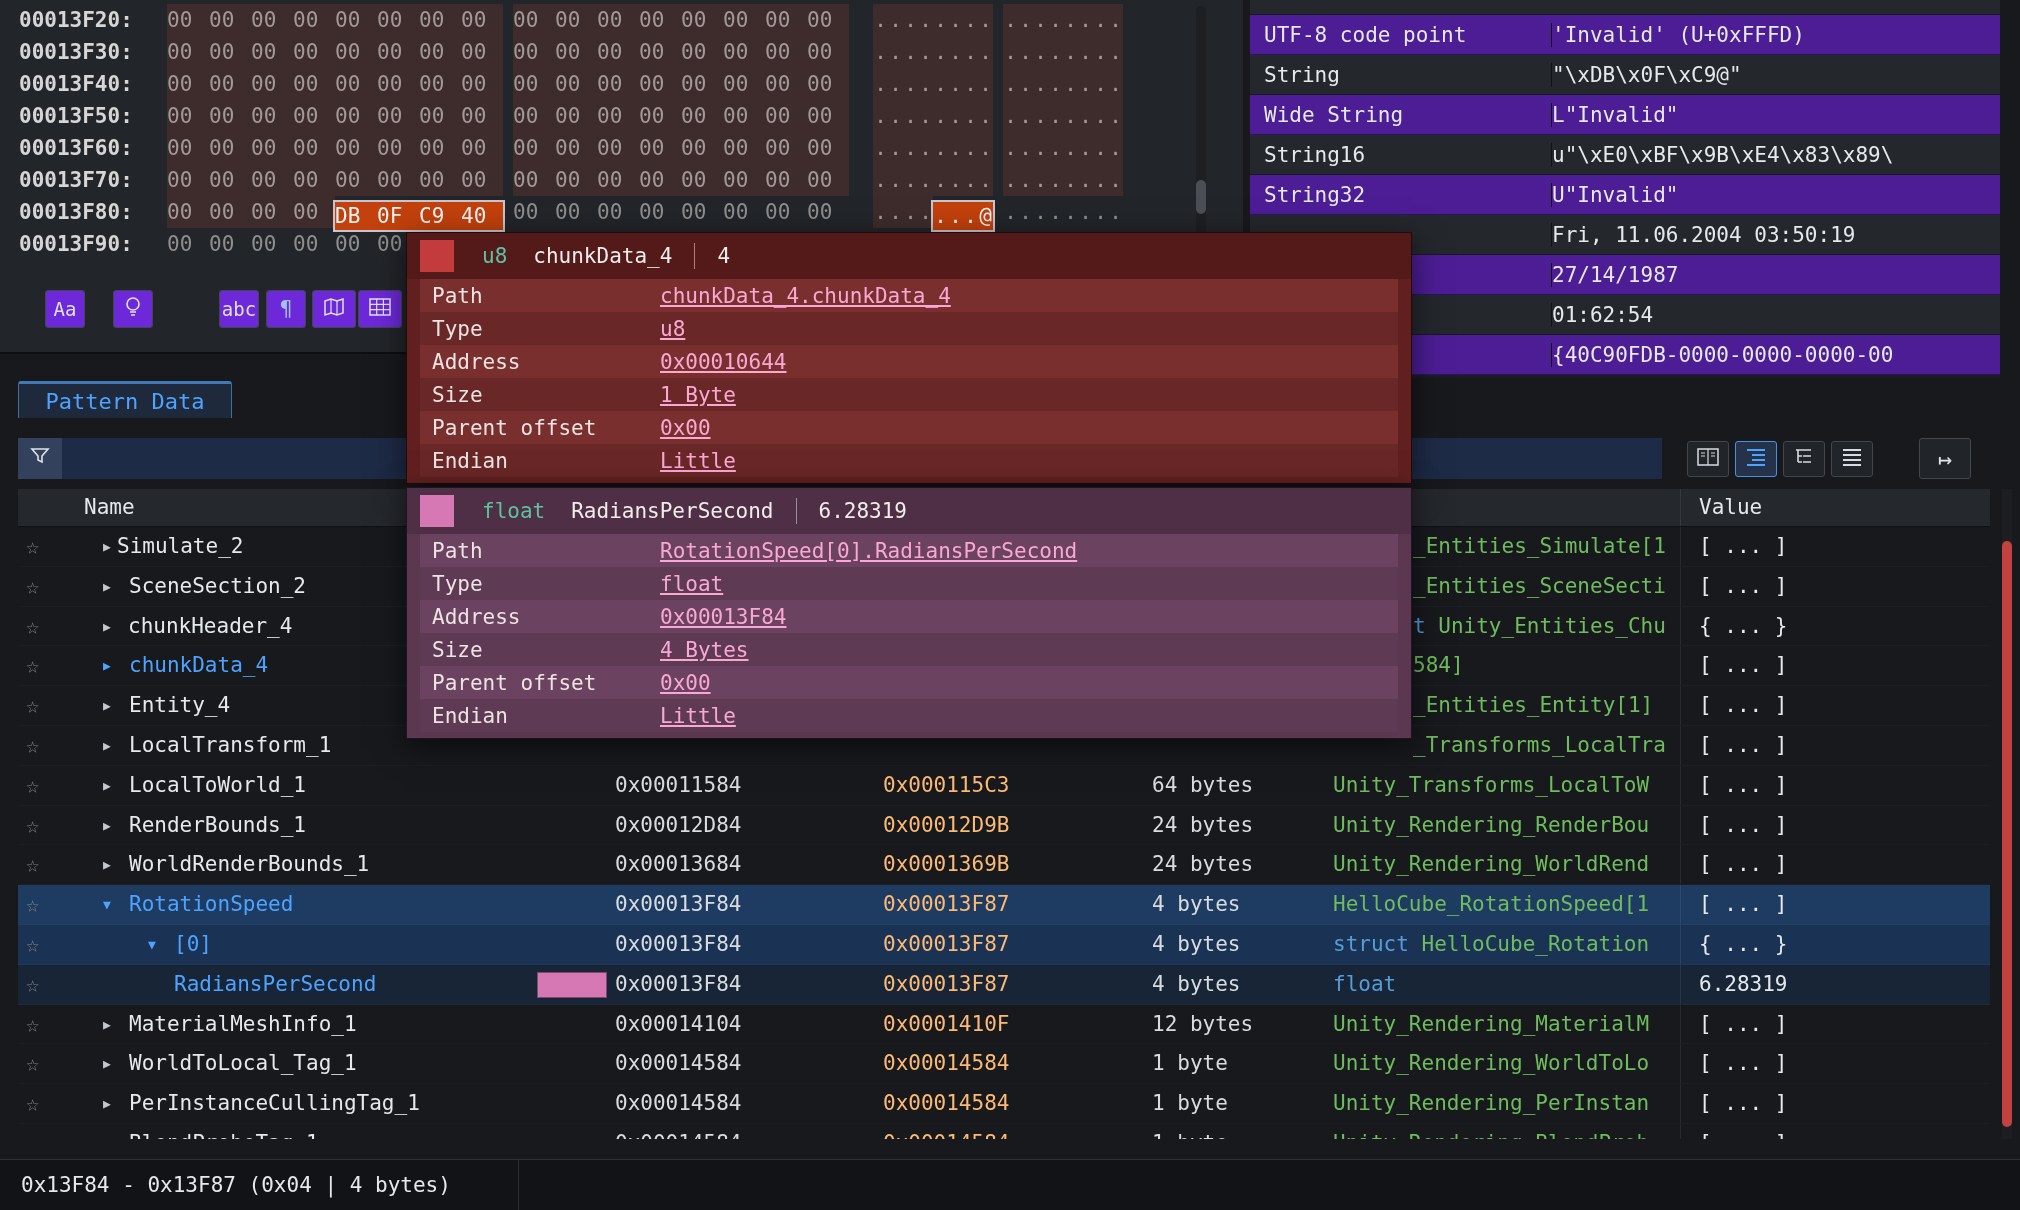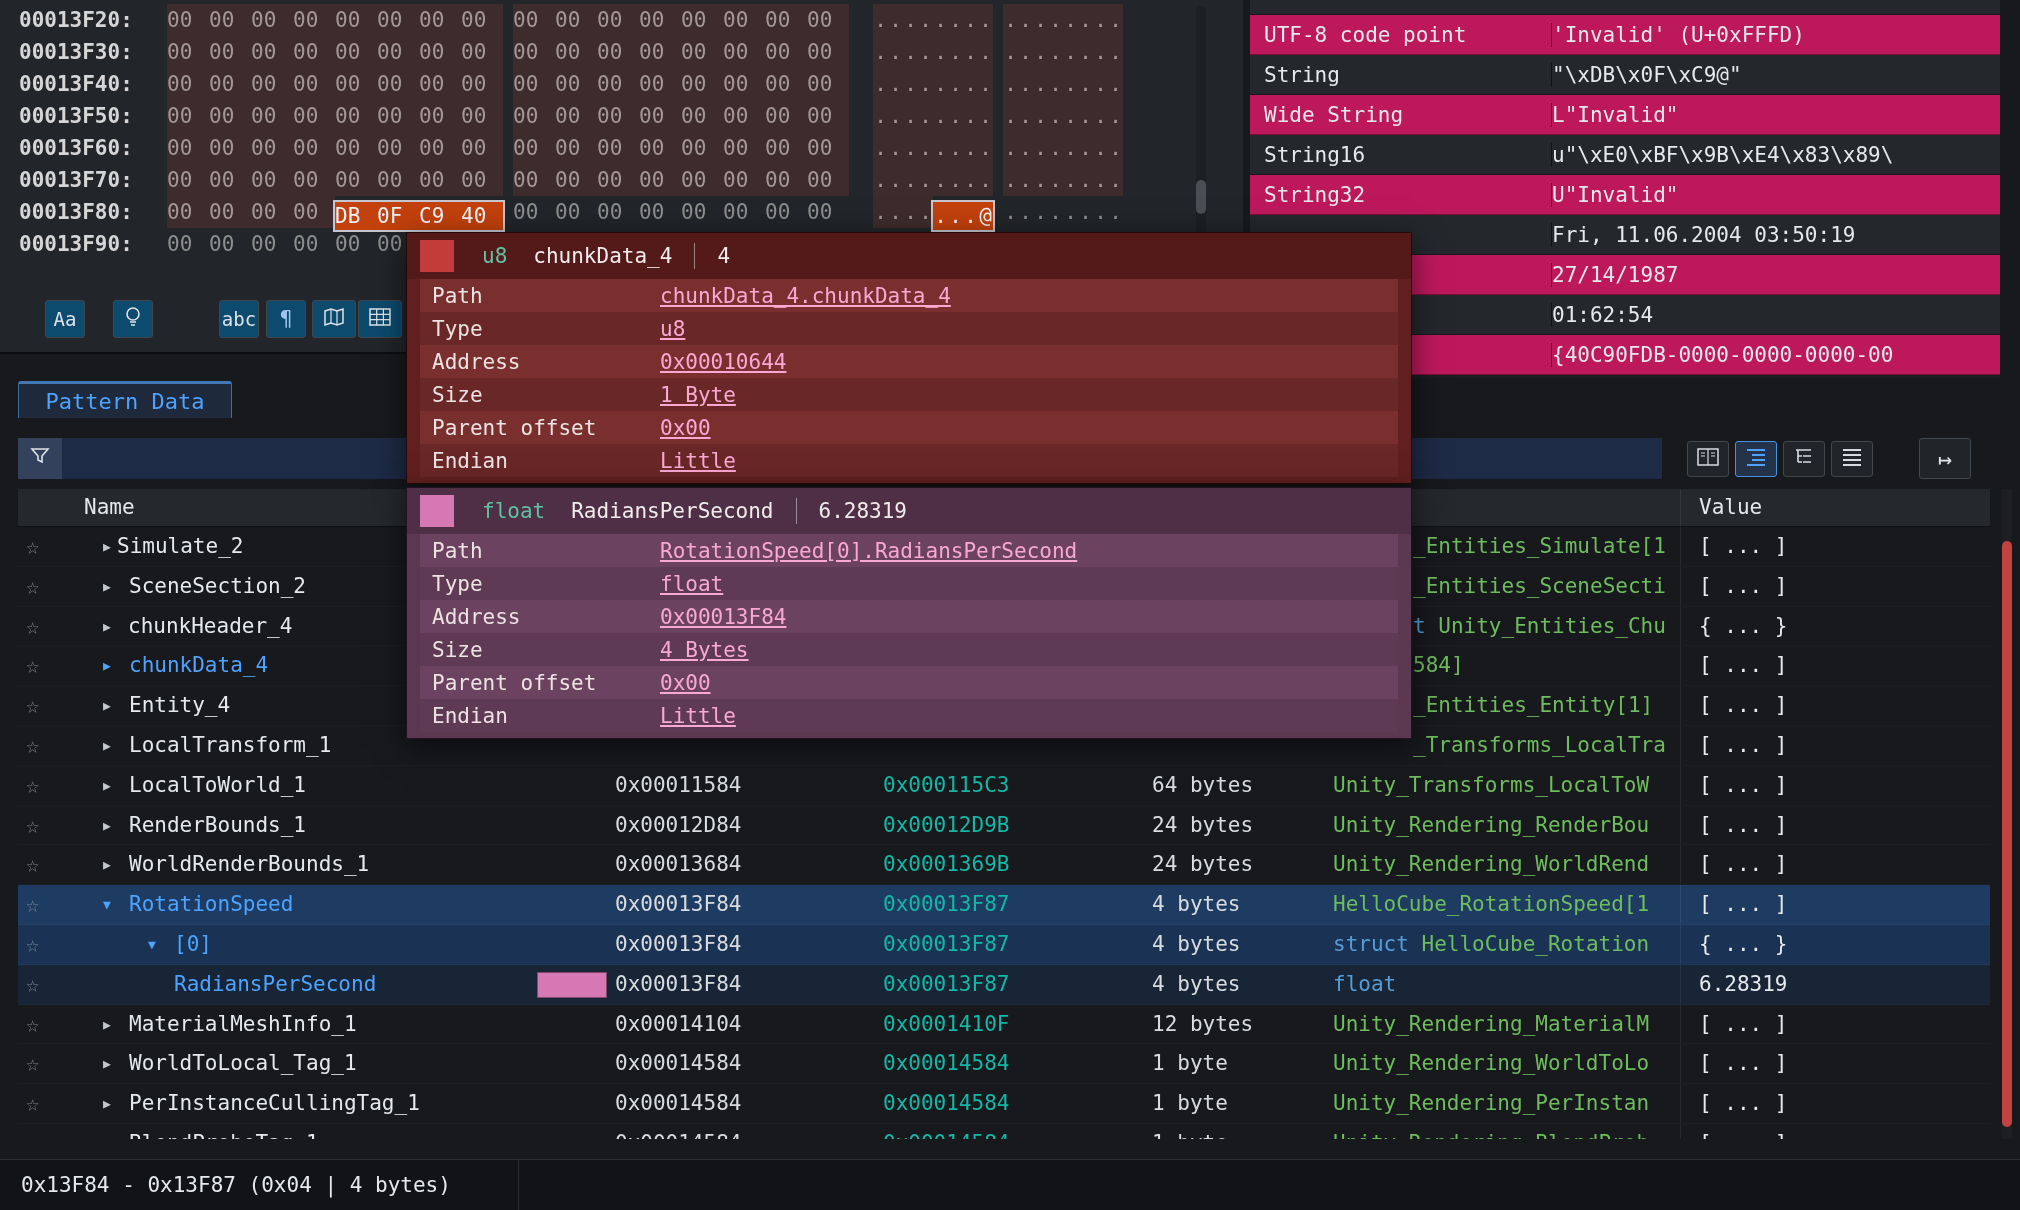--- a/index.html
+++ b/index.html
@@ -17,28 +17,28 @@
   .pair.hl{background:#3e2c2c;color:#a39797;}
   .pair.sp{color:#f3f3f6;}
   .selbox{display:inline-block;border:2px solid #c6c6cf;background:#c2410c;height:28px;line-height:28px;vertical-align:top;margin:4px -2px;}
   .ascii{display:inline-block;margin-left:24px;}
   .achar{display:inline-block;width:15px;text-align:center;color:#8e8e8e;}
   .achar.g8{margin-left:10px;}
   .achar.hl{background:#3e2c2c;color:#a39797;}
   .achar.sp{color:#f3f3f6;}
   .hex-track{position:absolute;left:1196px;top:6px;width:10px;height:258px;background:#1d1f23;border-radius:5px;}
   .hex-thumb{position:absolute;left:1196px;top:180px;width:10px;height:34px;background:#4b4f55;border-radius:5px;}
-  .hxbtn{position:absolute;top:300px;height:38px;background:#0c4a6e;border:1px solid #42464d;border-radius:3px;
+  .hxbtn{position:absolute;top:290px;height:38px;background:#6d28d9;border:1px solid #42464d;border-radius:3px;
          color:#dfe3e8;display:flex;align-items:center;justify-content:center;font-size:19px;box-sizing:border-box;cursor:pointer;}
   .hxbtn.pilcrow{color:#9fc3ee;font-size:21px;}
 
   
   .inspector{position:absolute;left:1250px;top:0;width:750px;height:378px;background:#1a1d21;overflow:hidden;}
   .irows{margin-top:-25px;}
-  .irow{height:40px;display:flex;align-items:center;border-bottom:1px solid rgba(0,0,0,0.35);background:#be185d;box-sizing:border-box;}
+  .irow{height:40px;display:flex;align-items:center;border-bottom:1px solid rgba(0,0,0,0.35);background:#4c1d95;box-sizing:border-box;}
   .irow.alt{background:#24272c;}
   .ilabel{width:287px;padding-left:14px;overflow:hidden;white-space:nowrap;flex:none;}
   .ival{flex:1;border-left:1px solid #101214;white-space:nowrap;overflow:hidden;}
 
   
   .tab{position:absolute;left:18px;top:381px;width:214px;height:37px;background:#1e2a3c;border:1px solid #3e6da3;border-top:3px solid #4178b8;
        border-bottom:none;color:#4da3ff;display:flex;align-items:center;justify-content:center;font-size:22px;box-sizing:border-box;border-radius:3px 3px 0 0;cursor:pointer;}
   .filterbar{position:absolute;left:18px;top:438px;width:1644px;height:41px;background:#1e2b46;display:flex;}
   .funnel{width:44px;height:41px;background:#33415c;display:flex;align-items:center;justify-content:center;flex:none;cursor:pointer;}
   .finput{flex:1;background:transparent;border:none;outline:none;color:#e6e9ec;font-family:inherit;font-size:21px;padding:0 12px;}
@@ -56,21 +56,21 @@
   .prow.sel1{background:#1e3c62;}
   .prow.sel2{background:#1a3355;}
   .prow.sel3{background:#182536;}
   .pcell{position:absolute;white-space:nowrap;}
   .star{left:8px;color:#7e848c;font-size:22px;}
   .parrow{font-size:13px;color:#c2c7cd;}
   .blue{color:#4da3ff;}
   .pname{color:#e6e9ec;}
   .pname.blue{color:#4da3ff;}
   .cstart{left:597px;color:#d9dcdf;}
-  .cend{left:865px;color:#14b8a6;}
+  .cend{left:865px;color:#fdba74;}
   .csize{left:1134px;color:#d9dcdf;}
   .ptype{left:1315px;width:360px;overflow:hidden;}
   .ptype.frag{padding-left:80px;}
   .kw{color:#569cd6;}
   .ty{color:#6fbc5e;}
   .pvalue{left:1662px;width:292px;border-left:1px solid rgba(255,255,255,0.07);padding-left:18px;height:100%;overflow:hidden;}
   .swatch{position:absolute;left:519px;top:7px;width:70px;height:26px;border:1px solid rgba(0,0,0,0.4);box-sizing:border-box;}
 
   .rtrack{position:absolute;left:2002px;top:489px;width:10px;height:650px;background:#1c1e22;}
   .rthumb{position:absolute;left:2002px;top:541px;width:10px;height:586px;background:#c24141;border-radius:5px;}

